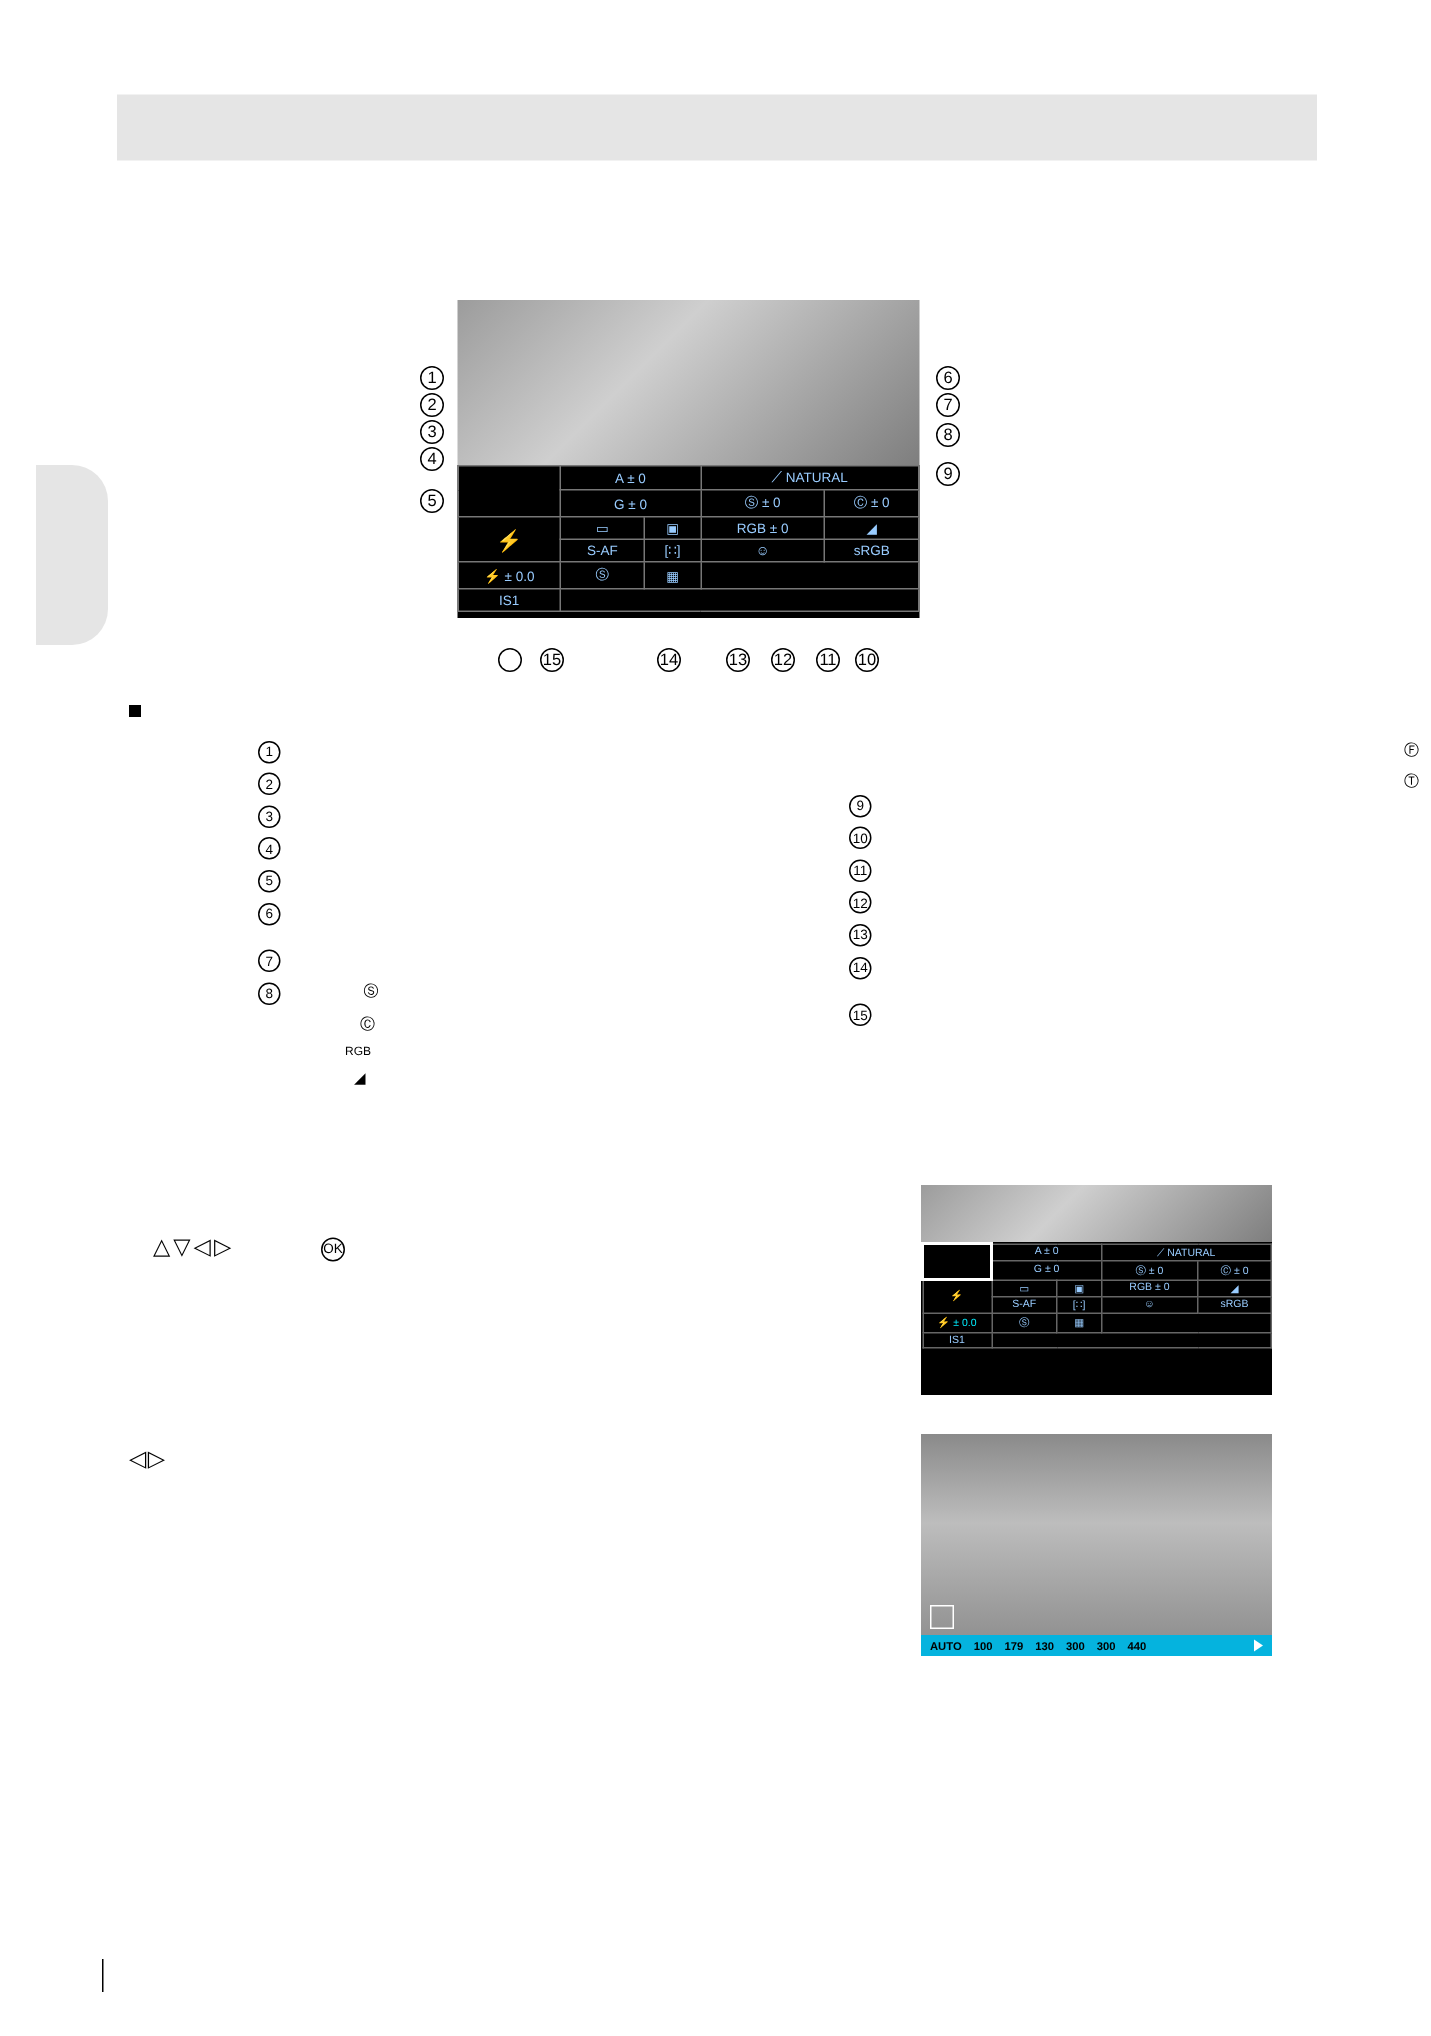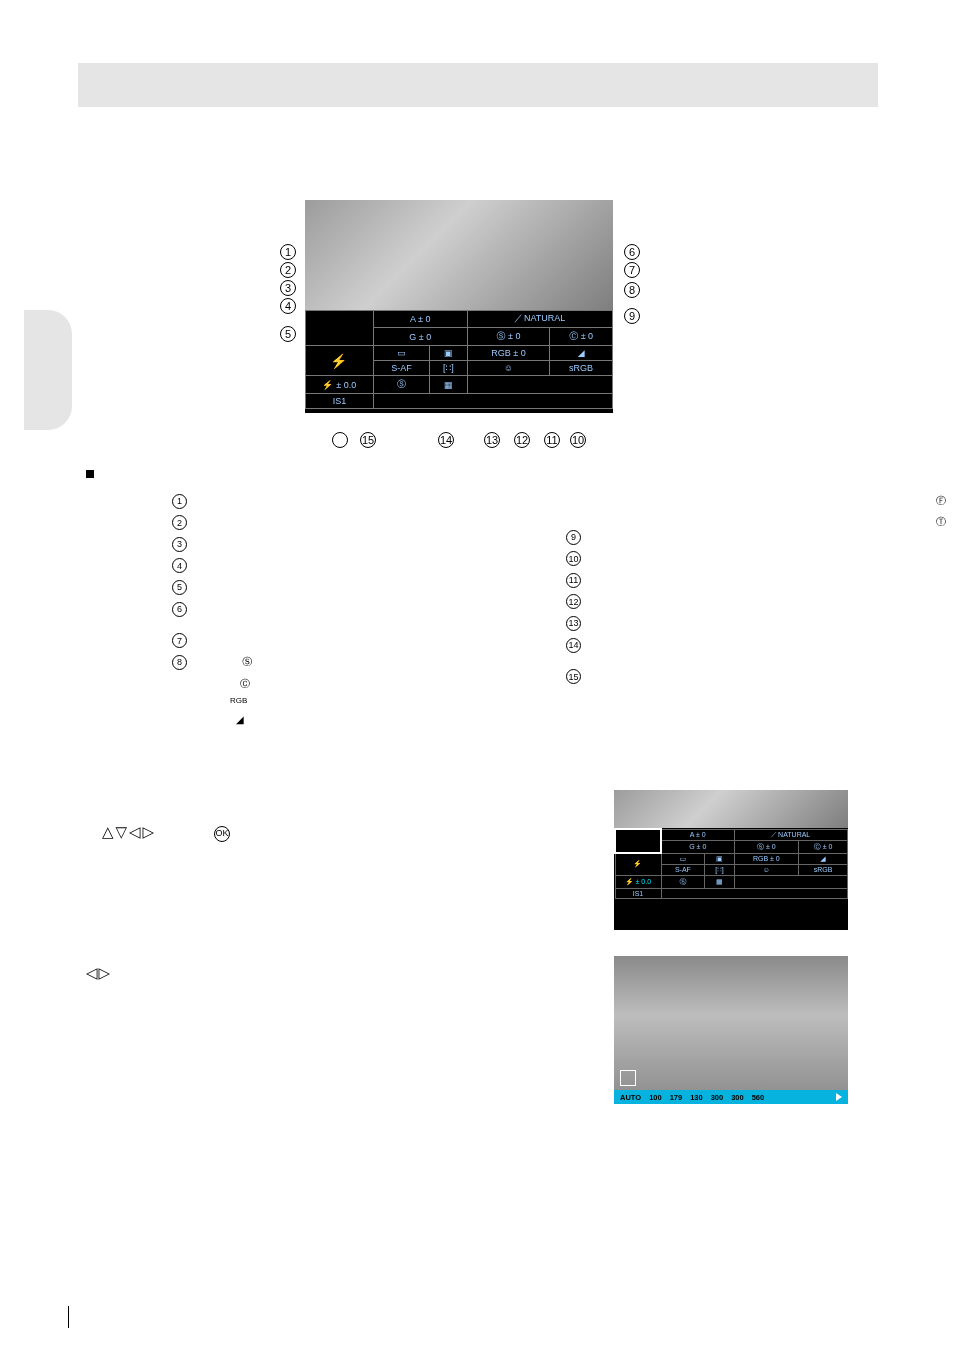--- a/index.html
+++ b/index.html
@@ -234,18 +234,18 @@
 
 <div class="mini2">
   <div class="sq"></div>
   <div class="bar">
     <span>AUTO</span>
     <span>100</span>
     <span>179</span>
     <span>130</span>
     <span>300</span>
     <span>300</span>
-    <span>560</span>
+    <span>440</span>
     <div class="arrow"></div>
   </div>
 </div>
 
 <div class="pgnum"><span class="bar"></span></div>
 
 </body></html>

